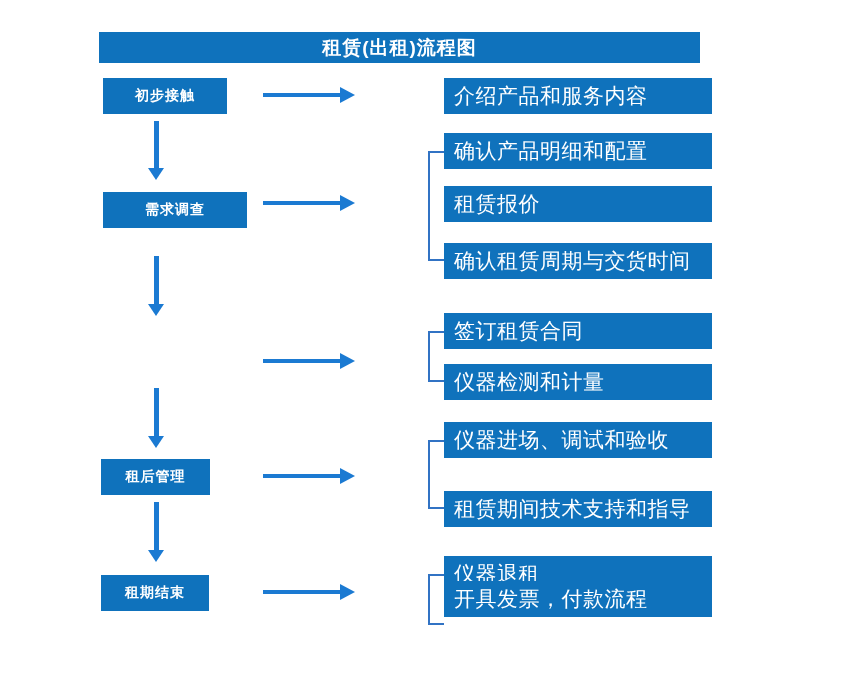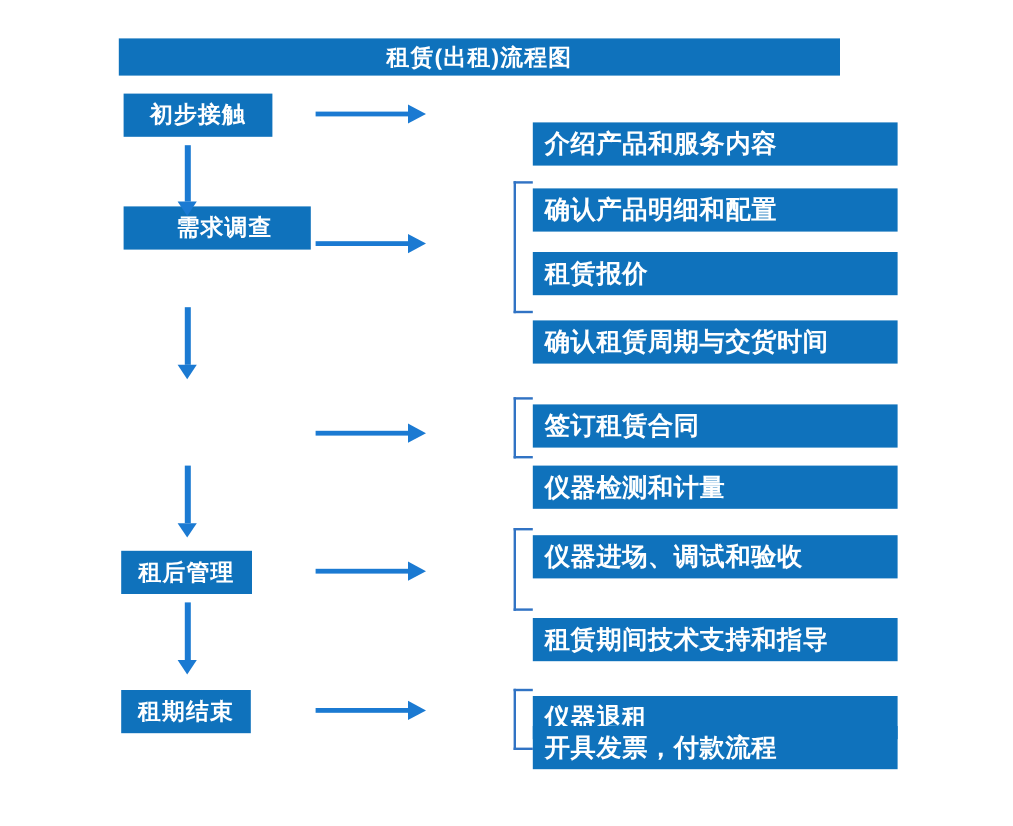--- a/index.html
+++ b/index.html
@@ -30,49 +30,48 @@
     justify-content: center;
     margin-top: 18px;
   }
   
   .stage {
     position: absolute;
     height: 36px;
     background: var(--box-blue);
     color: var(--text-white);
     font-weight: bold;
-    font-size: 19px;
+    font-size: 14px;
     letter-spacing: 1px;
     display: flex;
     align-items: center;
     justify-content: center;
     white-space: nowrap;
   }
   #stage-0 { left: 103px; top:  78px; width: 124px; }
-  #stage-1 { left: 103px; top: 172px; width: 144px; padding-left: 12px; }
+  #stage-1 { left: 103px; top: 192px; width: 144px; }
   #stage-2 { left: 103px; top: 344px; width: 109px; }
   #stage-3 { left: 101px; top: 459px; width: 109px; }
   #stage-4 { left: 101px; top: 575px; width: 108px; }
   
   .detail {
     position: absolute;
     left: 444px;
-    width: 304px; height: 36px;
+    width: 268px; height: 36px;
     box-sizing: border-box;
     background: var(--box-blue);
     color: var(--text-white);
-    font-weight: bold;
+    font-weight: normal;
     font-size: 21px;
     letter-spacing: 0.5px;
     display: flex;
     align-items: center;
     padding-left: 10px;
     white-space: nowrap;
     overflow: hidden;
-    margin-top: 24px;
   }
   #detail-0 { top:  78px; }
   #detail-1 { top: 133px; }
   #detail-2 { top: 186px; }
   #detail-3 { top: 243px; }
   #detail-4 { top: 313px; }
   #detail-5 { top: 364px; }
   #detail-6 { top: 422px; }
   #detail-7 { top: 491px; }
   #detail-8 { top: 556px; }

